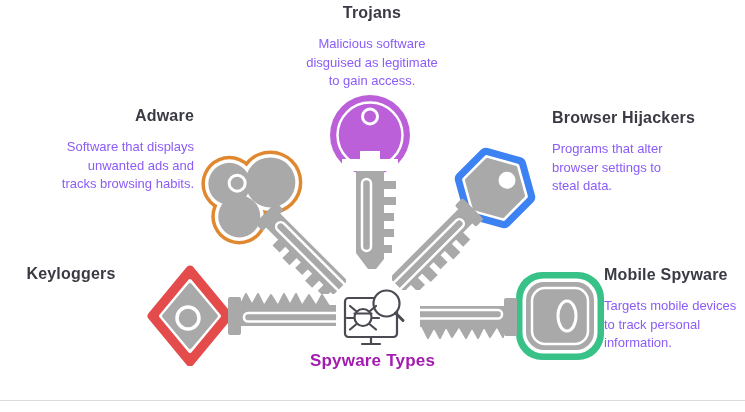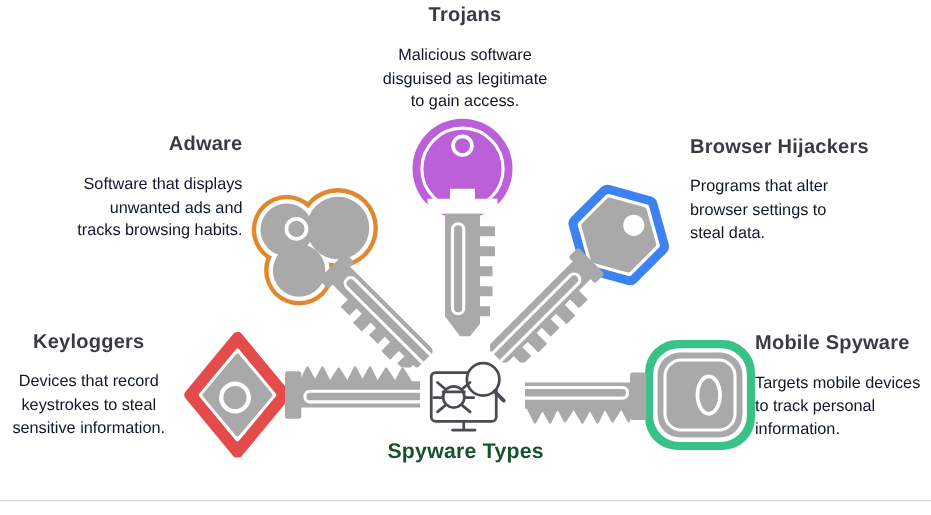--- a/index.html
+++ b/index.html
@@ -5,37 +5,37 @@
   html,body{margin:0;padding:0;background:#fff;}
   #canvas{
     position:relative;width:745px;height:412px;overflow:hidden;background:#ffffff;
     font-family:"Liberation Sans",sans-serif;
   }
   .label-block{position:absolute;}
   .label-block h2{
     margin:0;font-size:16px;font-weight:700;color:#3a3a44;letter-spacing:.2px;line-height:1.15;
   }
   .label-block p{
-    margin:13px 0 0;font-size:13px;color:#0f172a;line-height:1.42;white-space:pre-line;
+    margin:13px 0 0;font-size:13px;color:#8b5cf6;line-height:1.42;white-space:pre-line;
   }
   .tb-trojans{left:262px;top:4px;width:220px;text-align:center;}
   .tb-adware{left:14px;top:107px;width:180px;text-align:right;}
   .tb-browser{left:552px;top:109px;width:180px;text-align:left;}
   .tb-keyloggers{left:0px;top:265px;width:142px;text-align:center;}
   .tb-mobile{left:604px;top:266px;width:150px;text-align:left;}
   .key{position:absolute;}
   .k-trojans{left:322px;top:93px;}
   .k-adware{left:182px;top:142px;}
   .k-browser{left:392px;top:128px;}
   .k-keyloggers{left:130px;top:262px;}
   .k-mobile{left:420px;top:264px;}
   .center-icon{position:absolute;left:336px;top:286px;}
   .center-title{
     position:absolute;left:285px;top:351px;width:175px;text-align:center;
-    font-size:17px;font-weight:700;color:#14532d;letter-spacing:.2px;
+    font-size:17px;font-weight:700;color:#a21caf;letter-spacing:.2px;
   }
   .watermark{
     position:absolute;left:5px;top:381px;font-size:15px;color:#b5b5b5;
   }
   .divider{
     position:absolute;left:0;top:400px;width:745px;height:1px;background:#dcdcdc;
   }
 </style>
 </head>
 <body>
@@ -58,23 +58,20 @@
 
   <div class="label-block tb-browser">
     <h2>Browser Hijackers</h2>
     <p>Programs that alter
 browser settings to
 steal data.</p>
   </div>
 
   <div class="label-block tb-keyloggers">
     <h2>Keyloggers</h2>
-    <p>Devices that record
-keystrokes to steal
-sensitive information.</p>
   </div>
 
   <div class="label-block tb-mobile">
     <h2>Mobile Spyware</h2>
     <p>Targets mobile devices
 to track personal
 information.</p>
   </div>
 
   <svg class="key k-trojans" width="96" height="182" viewBox="0 0 96 182">

